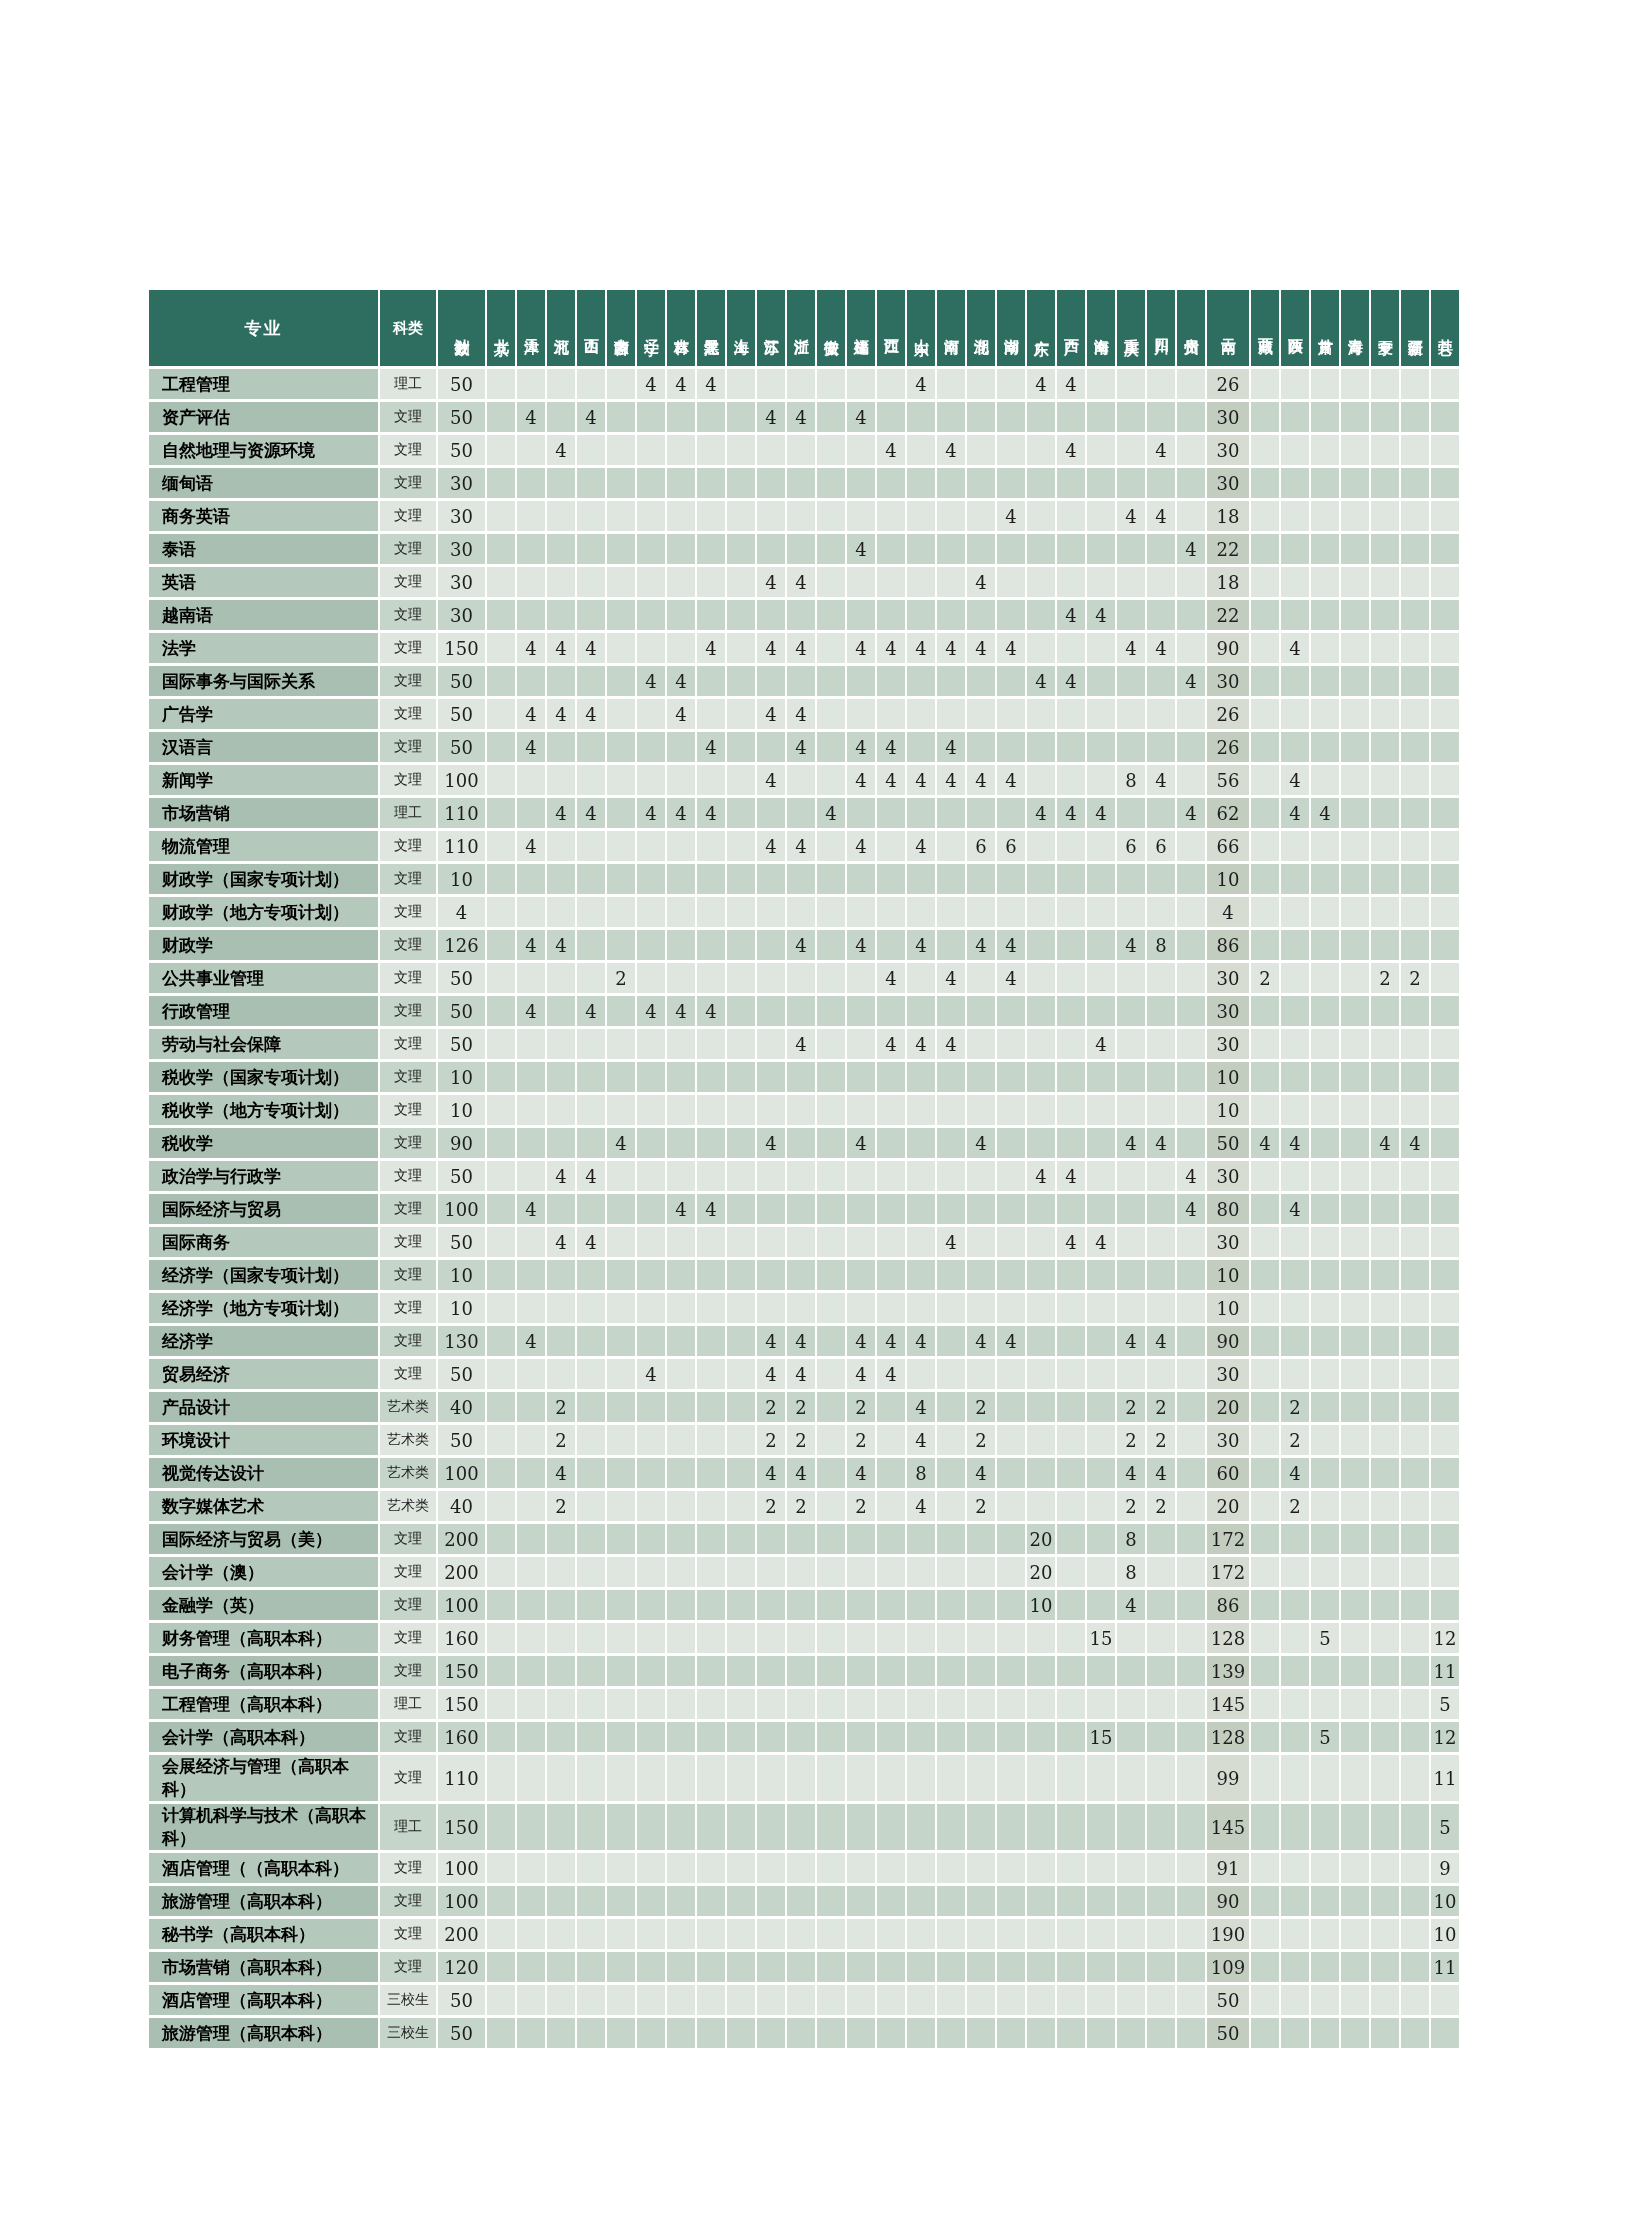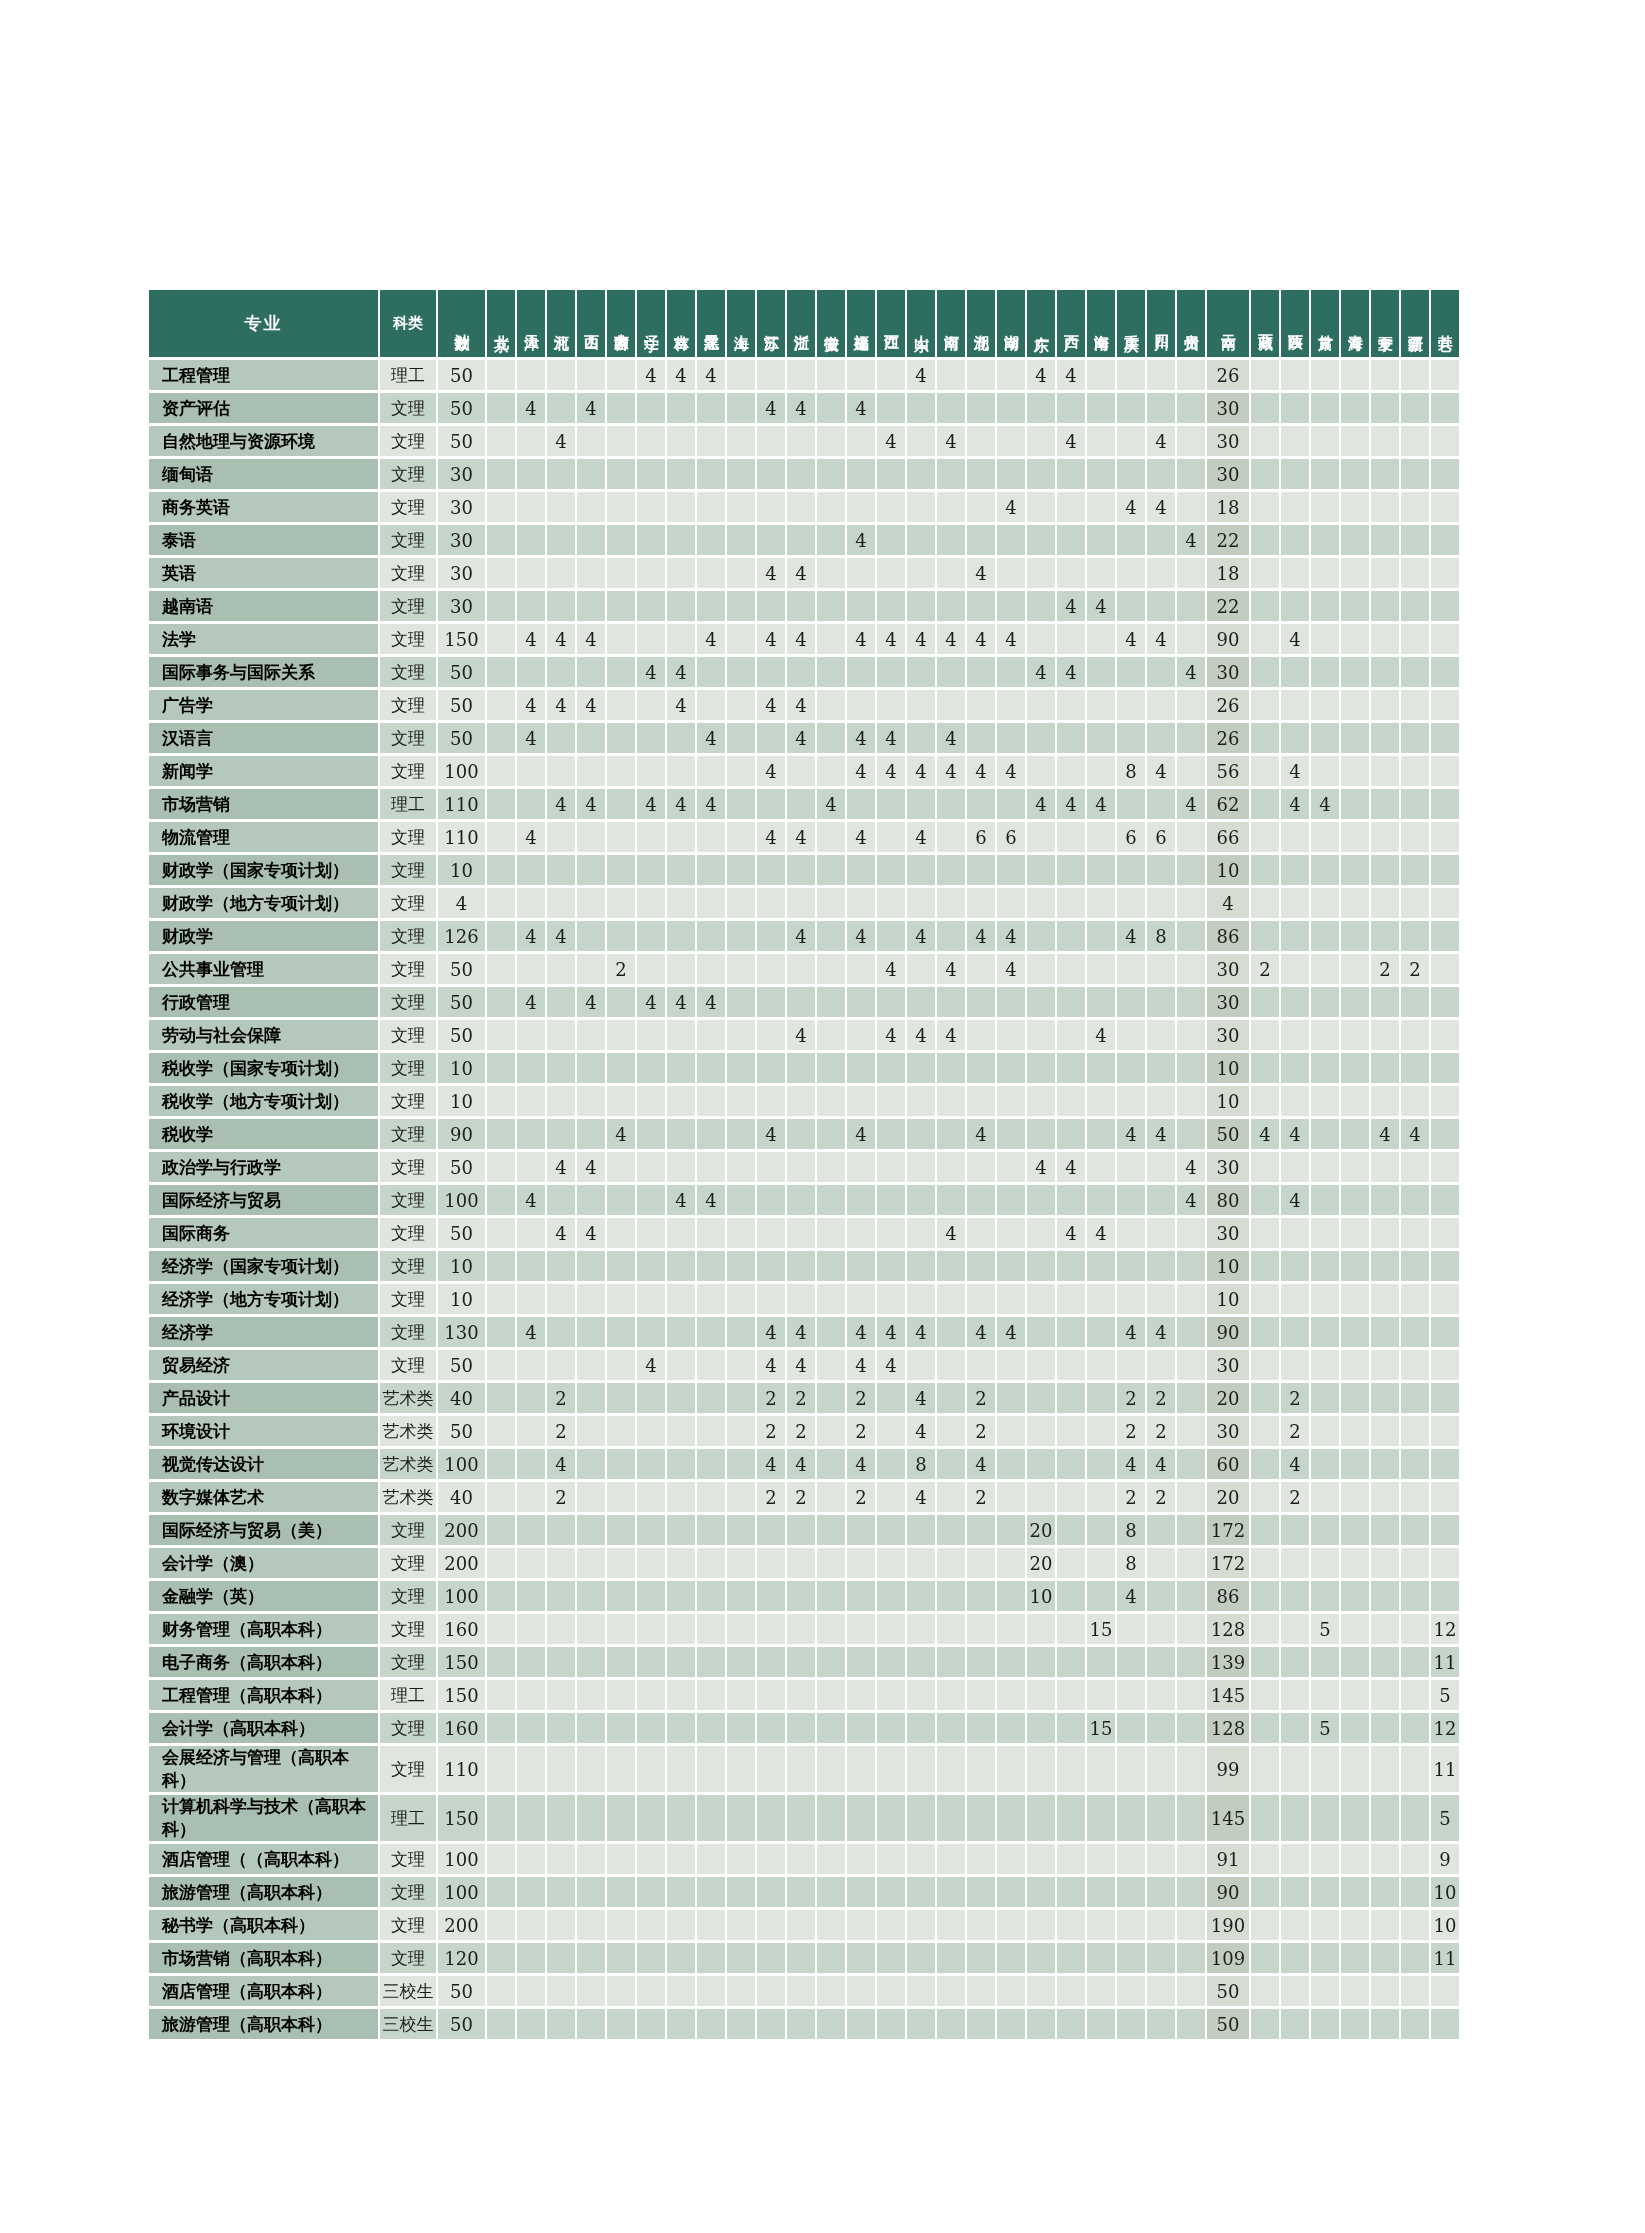--- a/index.html
+++ b/index.html
@@ -2,32 +2,32 @@
 <html><head>
 <meta charset="utf-8">
 <style>
   html,body { margin:0; padding:0; background:#ffffff; }
   body { width:1646px; height:2234px; position:relative;
          font-family:"DejaVu Sans","Liberation Sans",sans-serif; }
   .table-wrap { position:absolute; left:147px; top:287px; }
   table { border-collapse:separate; border-spacing:2px 3px; }
   th { background:#2e6e61; color:#ffffff; font-weight:bold; vertical-align:middle;
        text-align:center; padding:0; }
-  th.h-major { width:229px; height:67px; font-size:17px; letter-spacing:2px; }
+  th.h-major { width:229px; height:76px; font-size:17px; letter-spacing:2px; }
   th.h-cat  { width:56px;  font-size:15px; }
   th.h-plan { width:47px; }
   th.vh { writing-mode:vertical-rl; text-orientation:upright; font-size:15px;
           line-height:1.0; letter-spacing:1px; }
   th.prov { width:28px; }
   th.prov-yn { width:42px; }
   td { height:30px; text-align:center; vertical-align:middle;
        color:#1d1d1d; padding:0; }
   td.major { text-align:left; padding-left:13px; font-size:17px; font-weight:bold;
              color:#000000; }
-  td.cat  { font-size:17px; }
+  td.cat  { font-size:14px; }
   td.plan, td.val { font-family:"DejaVu Serif","Liberation Serif",serif; font-size:18px; }
   
   tr.r-odd  td       { background:#dfe6df; }
   tr.r-odd  td.major { background:#b4c8bb; }
   tr.r-odd  td.yn    { background:#d6dcd2; }
   tr.r-even td       { background:#c6d5ca; }
   tr.r-even td.major { background:#a8bfb1; }
   tr.r-even td.yn    { background:#c2cdc0; }
 </style>
 </head>

